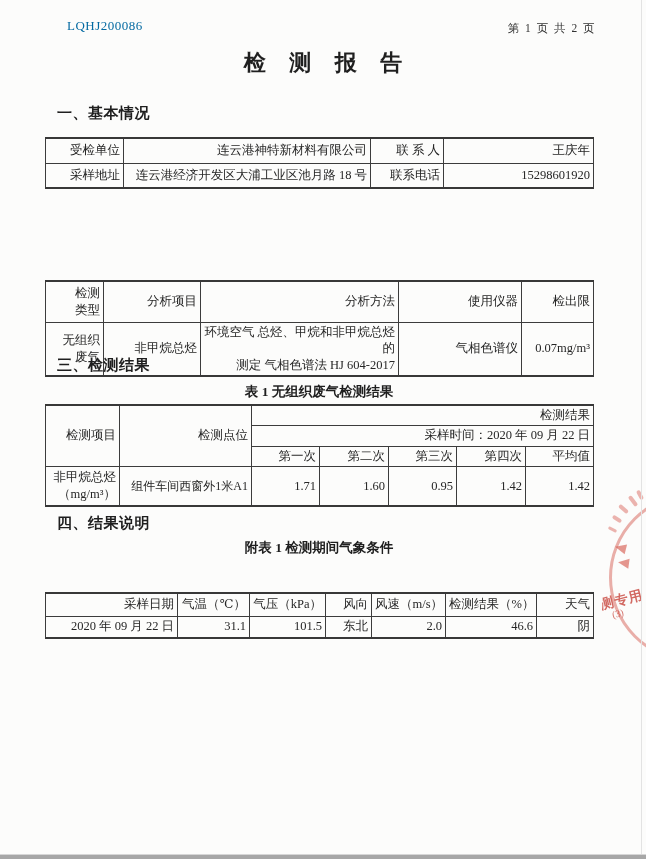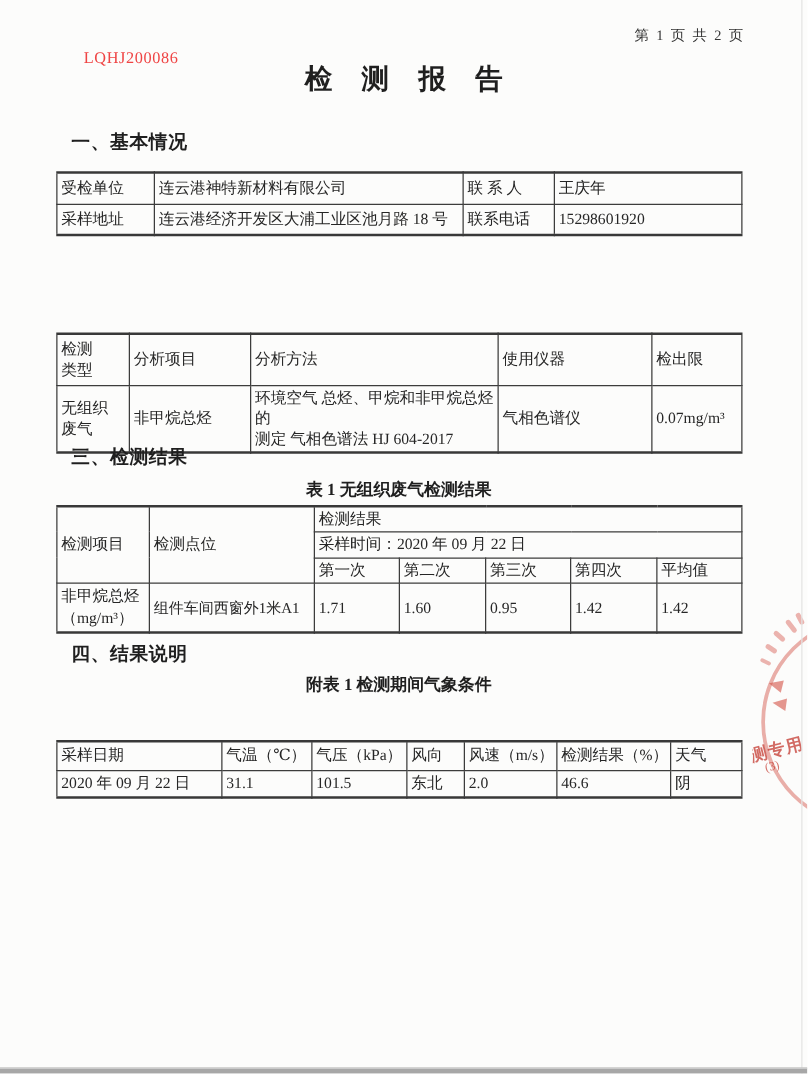--- a/index.html
+++ b/index.html
@@ -4,38 +4,38 @@
 <style>
   html,body{margin:0;padding:0;background:#ffffff;}
   .page{
     position:relative;width:646px;height:859px;background:#fcfcfb;overflow:hidden;
     font-family:"Liberation Serif","DejaVu Serif",serif;color:#262626;
   }
   
   .edge-bottom{position:absolute;left:0;bottom:0;width:100%;height:4px;background:#a7a7a7;border-top:1px solid #d6d6d6;}
   .edge-right{position:absolute;top:0;right:4px;width:1px;height:100%;background:#e3e3e3;}
 
-  .hdr-left{position:absolute;left:67px;top:18px;font-size:13px;letter-spacing:.5px;color:#ef4444;margin-top:20px;}
+  .hdr-left{position:absolute;left:67px;top:18px;font-size:13px;letter-spacing:.5px;color:#0369a1;}
   .hdr-right{position:absolute;right:50px;top:21px;font-size:11.5px;letter-spacing:1.5px;color:#333;}
   .title{position:absolute;left:0;top:48px;width:100%;text-align:center;font-size:22px;font-weight:bold;letter-spacing:9px;text-indent:9px;color:#1f1f1f;}
 
   .sec{position:absolute;left:57px;font-size:15px;font-weight:bold;letter-spacing:.5px;color:#1f1f1f;}
   .cap{position:absolute;left:45px;width:548px;text-align:center;font-size:13.5px;font-weight:bold;color:#1f1f1f;}
 
   table.tbl{
     position:absolute;left:45px;width:548px;border-collapse:collapse;table-layout:fixed;
     font-size:12.5px;border-top:2.5px solid #383838;border-bottom:2.5px solid #383838;
   }
-  table.tbl td{border:1px solid #3c3c3c;text-align:left;vertical-align:middle;padding:1px 3px;line-height:1.35;}
+  table.tbl td{border:1px solid #3c3c3c;text-align:right;vertical-align:middle;padding:1px 3px;line-height:1.35;}
   td.al{text-align:left;padding-left:9px;}
   .pre{white-space:pre-line;}
   .nw{white-space:nowrap;}
 
   .t1{top:137px}.t1 tr{height:25px}
-  .t2{top:266px}.t2 tr.h{height:41px}.t2 tr.d{height:40px}
+  .t2{top:280px}.t2 tr.h{height:41px}.t2 tr.d{height:40px}
   .t3{top:404px;font-size:12.5px}
   .t3 tr.h1{height:18px}.t3 tr.h2{height:21px}.t3 tr.h3{height:19px}.t3 tr.d{height:40px}
   .t3 td.pt{font-size:12px;}
   .t4{top:592px;font-size:12px}.t4 tr.h{height:23px}.t4 tr.d{height:22px}
 
   .s1h{top:104px}.s2h{top:240px}.s3h{top:356px}.s4h{top:514px}
   .cap1{top:383px}.cap2{top:539px}
 
   
   .stamp{position:absolute;top:487px;right:0;width:44px;height:180px;overflow:hidden;pointer-events:none;}

